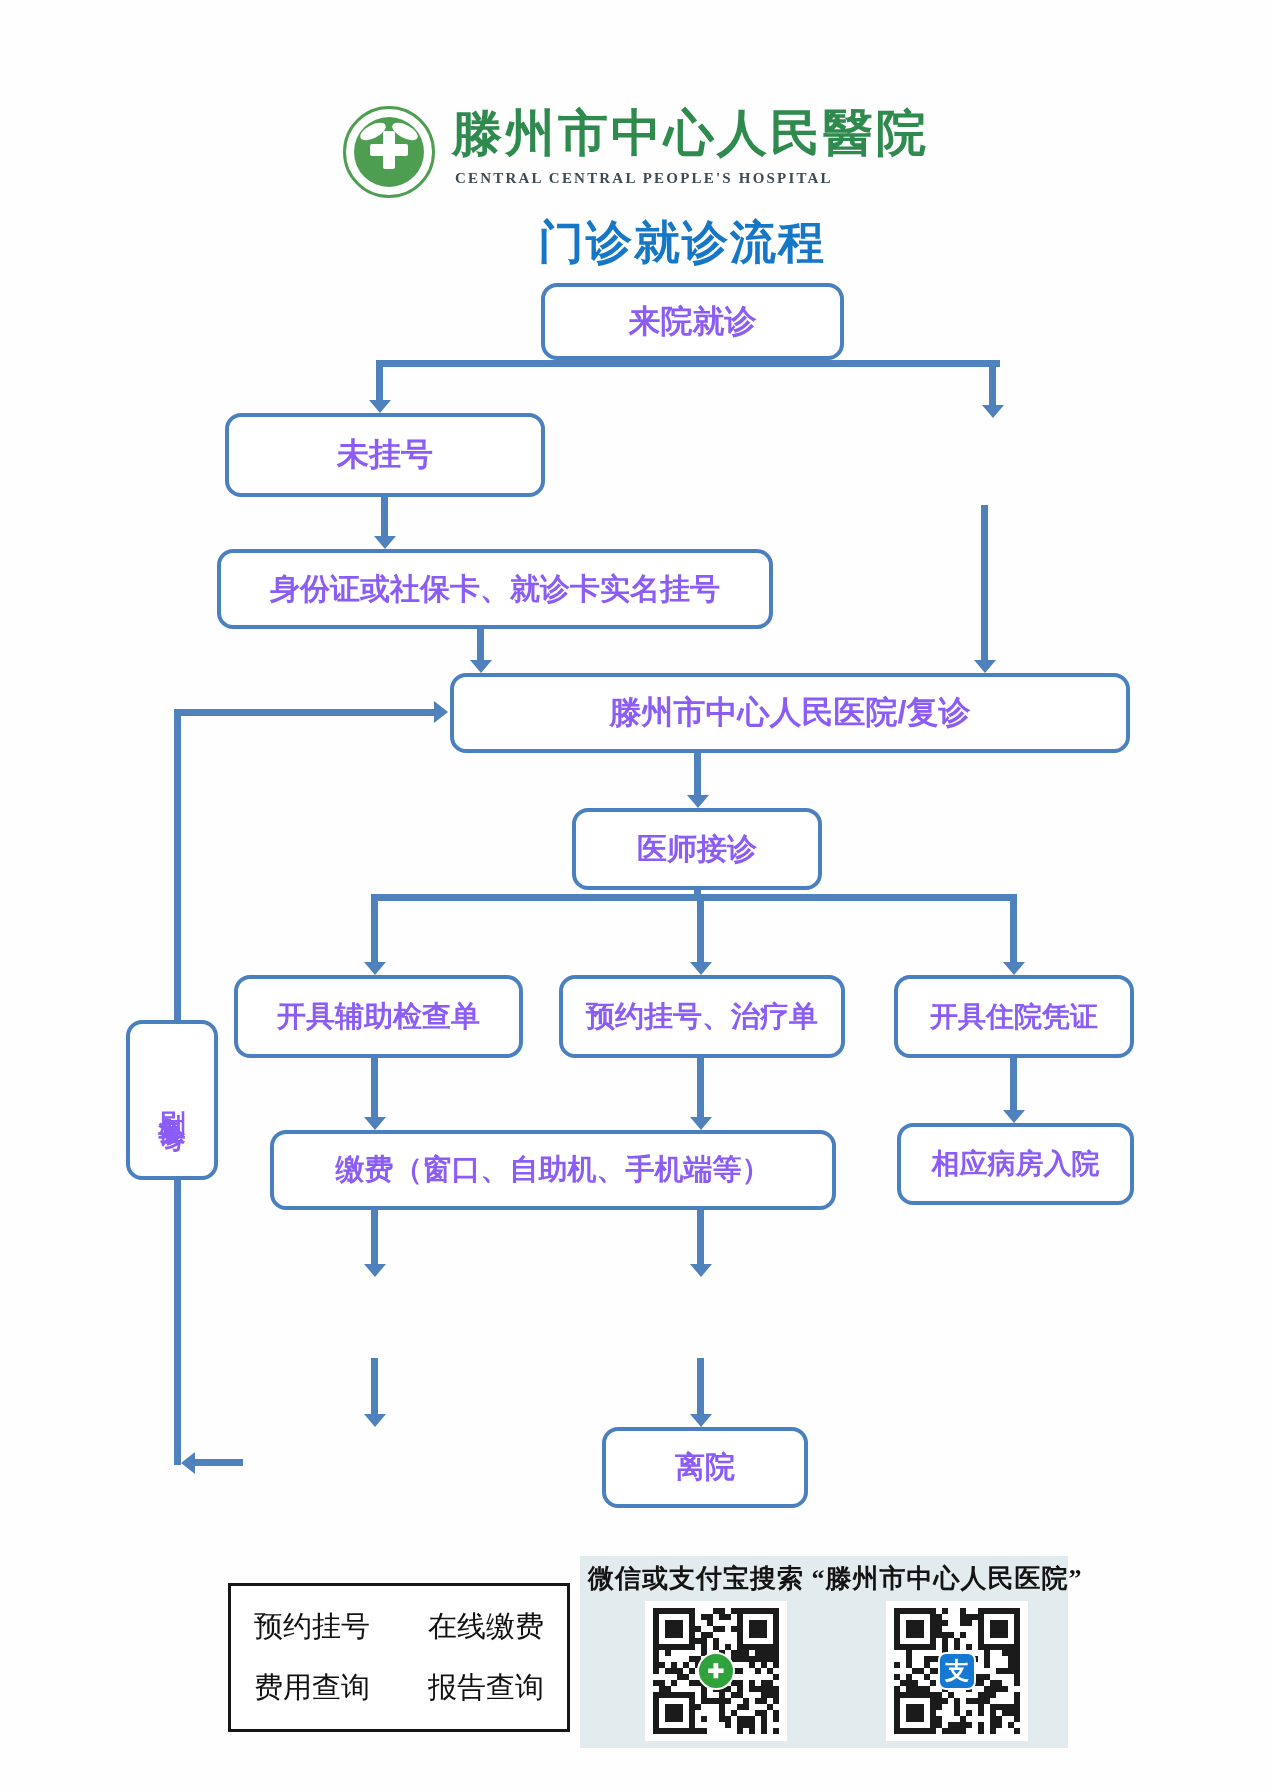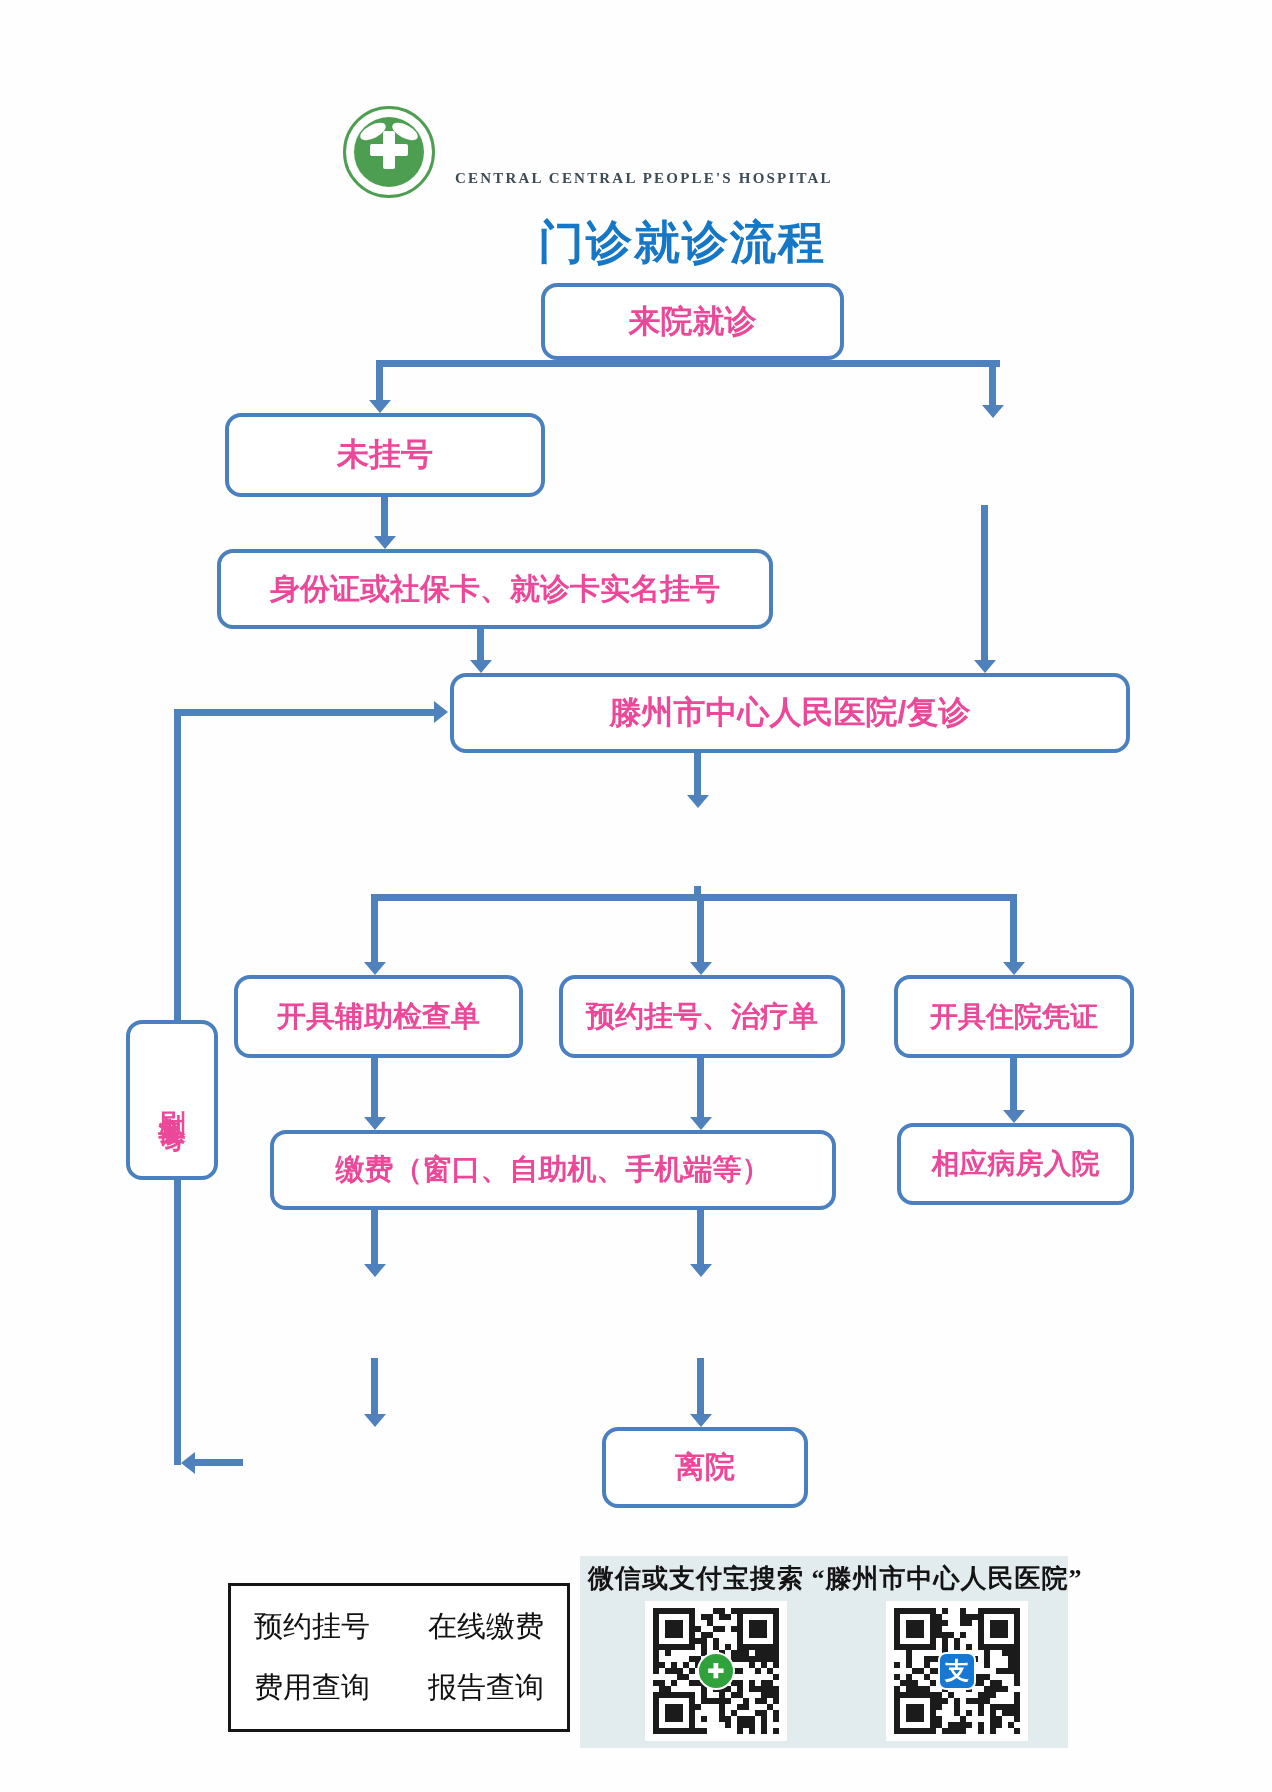--- a/index.html
+++ b/index.html
@@ -18,21 +18,21 @@
            font-family:"Liberation Serif", serif;font-weight:700;font-size:50px;line-height:58px;
            color:#2f8a4e;letter-spacing:3px;white-space:nowrap;}
   .en-name{position:absolute;left:455px;top:170px;width:430px;height:20px;
            font-family:"Liberation Serif", serif;font-weight:700;font-size:15px;
            color:#3d4b55;letter-spacing:2.2px;white-space:nowrap;}
   .main-title{position:absolute;left:527px;top:212px;width:310px;height:52px;text-align:center;
            font-size:46px;font-weight:800;color:#1577c5;letter-spacing:2px;white-space:nowrap;}
 
   
   .fbox{position:absolute;box-sizing:border-box;background:#fff;border:4px solid #4b80c0;
-        border-radius:16px;color:#ec4899;font-weight:700;display:flex;align-items:center;
+        border-radius:16px;color:#8b5cf6;font-weight:700;display:flex;align-items:center;
         justify-content:center;text-align:center;z-index:2;white-space:nowrap;}
   .fbox.vert{writing-mode:vertical-rl;text-orientation:upright;letter-spacing:5px;}
 
   
   .seg{position:absolute;background:#4f81bd;z-index:1;}
   .head{position:absolute;width:0;height:0;z-index:1;}
   .head.down{border-left:11px solid transparent;border-right:11px solid transparent;border-top:13px solid #4f81bd;}
   .head.right{border-top:11px solid transparent;border-bottom:11px solid transparent;border-left:14px solid #4f81bd;}
   .head.left{border-top:11px solid transparent;border-bottom:11px solid transparent;border-right:14px solid #4f81bd;}
 
@@ -60,27 +60,29 @@
 
   <div class="logo">
     <div class="disc"></div>
     <div class="disc" style="background:transparent">
       <div class="wl"></div>
       <div class="wr"></div>
       <div class="cv"></div>
       <div class="ch"></div>
     </div>
   </div>
+  <div class="zh-name">滕州市中心人民醫院</div>
   <div class="en-name">CENTRAL CENTRAL PEOPLE'S HOSPITAL</div>
   <div class="main-title">门诊就诊流程</div>
 
   <div class="fbox" style="left:541px;top:283px;width:303px;height:77px;font-size:32px;">来院就诊</div>
   <div class="fbox" style="left:225px;top:413px;width:320px;height:84px;font-size:32px;">未挂号</div>
   <div class="fbox" style="left:217px;top:549px;width:556px;height:80px;font-size:30px;">身份证或社保卡、就诊卡实名挂号</div>
   <div class="fbox" style="left:450px;top:673px;width:680px;height:80px;font-size:32px;">滕州市中心人民医院/复诊</div>
+  <div class="fbox" style="left:572px;top:808px;width:250px;height:82px;font-size:30px;">医师接诊</div>
   <div class="fbox" style="left:234px;top:975px;width:289px;height:83px;font-size:29px;">开具辅助检查单</div>
   <div class="fbox" style="left:559px;top:975px;width:286px;height:83px;font-size:29px;">预约挂号、治疗单</div>
   <div class="fbox" style="left:894px;top:975px;width:240px;height:83px;font-size:28px;">开具住院凭证</div>
   <div class="fbox vert" style="left:126px;top:1020px;width:92px;height:160px;font-size:27px;">刷复诊号</div>
   <div class="fbox" style="left:270px;top:1130px;width:566px;height:80px;font-size:29px;">缴费（窗口、自助机、手机端等）</div>
   <div class="fbox" style="left:897px;top:1123px;width:237px;height:82px;font-size:28px;">相应病房入院</div>
   <div class="fbox" style="left:602px;top:1427px;width:206px;height:81px;font-size:30px;">离院</div>
 
   <div class="strip"></div>
   <div class="services">

